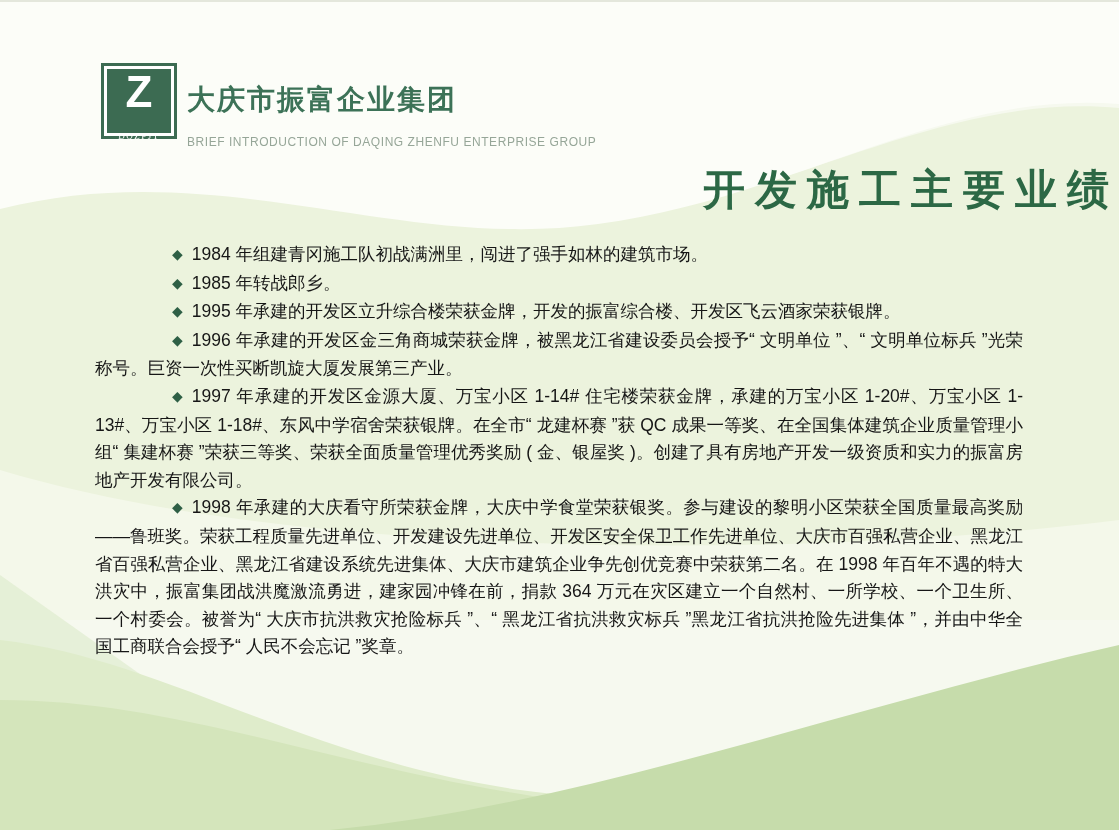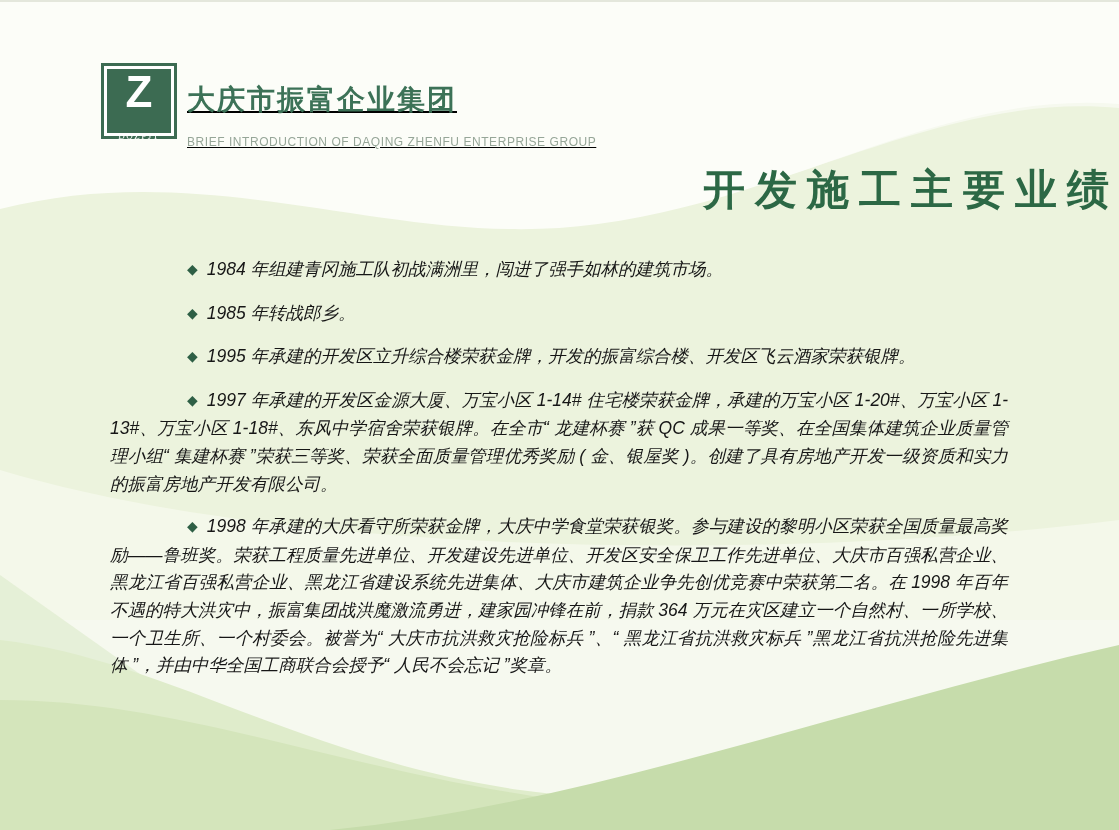--- a/index.html
+++ b/index.html
@@ -38,21 +38,21 @@
     font-family:"Liberation Sans","DejaVu Sans",sans-serif;
   }
   .logo-caption{
     color:#ffffff;
     font-family:"Liberation Serif","DejaVu Serif",serif;
     font-size:9px;
     letter-spacing:1.5px;
     line-height:12px;
     margin-top:15px;
   }
-  .header-text{margin-left:10px;padding-top:22px;text-decoration:underline;}
+  .header-text{margin-left:10px;padding-top:22px;}
   .company-name{
     color:#3c7257;
     font-size:28px;
     font-weight:bold;
     letter-spacing:2px;
     line-height:30px;
     white-space:nowrap;
   }
   .company-subtitle{
     color:#96a698;
@@ -73,23 +73,22 @@
   }
 
   .content{
     position:absolute;left:95px;right:96px;top:241px;z-index:3;
     color:#161616;
     font-size:17.5px;
     line-height:27.6px;
     text-align:justify;
   }
   .content p{
-    margin:15px;
+    margin:0;
     text-indent:2.2em;
-    font-style:italic;
   }
   .bullet{
     color:#2e5f45;
     font-size:14px;
     margin-right:9px;
     display:inline-block;
     transform:translateY(-1px);
   }
 </style>
 </head>
@@ -127,17 +126,18 @@
       <div class="company-subtitle">BRIEF INTRODUCTION OF DAQING ZHENFU ENTERPRISE GROUP</div>
     </div>
   </div>
 
   <div class="page-title">开发施工主要业绩</div>
 
   <div class="content">
     <p><span class="bullet">◆</span><span>1984 年组建青冈施工队初战满洲里，闯进了强手如林的建筑市场。</span></p>
     <p><span class="bullet">◆</span><span>1985 年转战郎乡。</span></p>
     <p><span class="bullet">◆</span><span>1995 年承建的开发区立升综合楼荣获金牌，开发的振富综合楼、开发区飞云酒家荣获银牌。</span></p>
+    <p><span class="bullet">◆</span><span>1996 年承建的开发区金三角商城荣获金牌，被黑龙江省建设委员会授予“ 文明单位 ”、“ 文明单位标兵 ”光荣称号。巨资一次性买断凯旋大厦发展第三产业。</span></p>
     <p><span class="bullet">◆</span><span>1997 年承建的开发区金源大厦、万宝小区 1-14# 住宅楼荣获金牌，承建的万宝小区 1-20#、万宝小区 1-13#、万宝小区 1-18#、东风中学宿舍荣获银牌。在全市“ 龙建杯赛 ”获 QC 成果一等奖、在全国集体建筑企业质量管理小组“ 集建杯赛 ”荣获三等奖、荣获全面质量管理优秀奖励 ( 金、银屋奖 )。创建了具有房地产开发一级资质和实力的振富房地产开发有限公司。</span></p>
     <p><span class="bullet">◆</span><span>1998 年承建的大庆看守所荣获金牌，大庆中学食堂荣获银奖。参与建设的黎明小区荣获全国质量最高奖励——鲁班奖。荣获工程质量先进单位、开发建设先进单位、开发区安全保卫工作先进单位、大庆市百强私营企业、黑龙江省百强私营企业、黑龙江省建设系统先进集体、大庆市建筑企业争先创优竞赛中荣获第二名。在 1998 年百年不遇的特大洪灾中，振富集团战洪魔激流勇进，建家园冲锋在前，捐款 364 万元在灾区建立一个自然村、一所学校、一个卫生所、一个村委会。被誉为“ 大庆市抗洪救灾抢险标兵 ”、“ 黑龙江省抗洪救灾标兵 ”黑龙江省抗洪抢险先进集体 ”，并由中华全国工商联合会授予“ 人民不会忘记 ”奖章。</span></p>
   </div>
 
 </div>
 
 </body></html>

